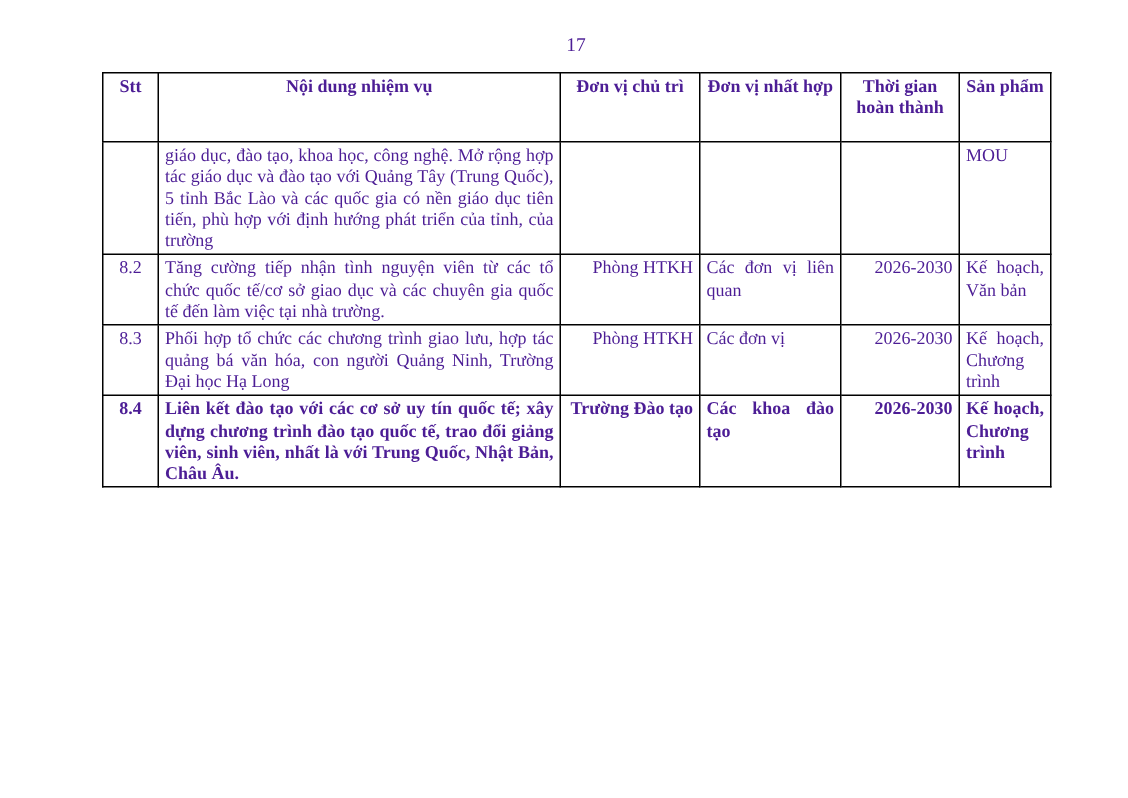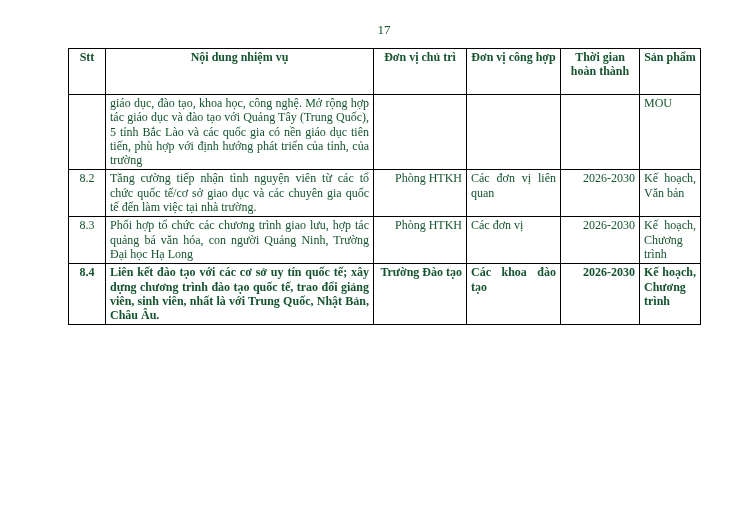--- a/index.html
+++ b/index.html
@@ -6,21 +6,21 @@
   html, body {
     margin: 0;
     padding: 0;
     background: #ffffff;
   }
   .page {
     position: relative;
     width: 752px;
     height: 532px;
     background: #ffffff;
-    color: #14532d;
+    color: #4c1d95;
     font-family: "Liberation Serif", "DejaVu Serif", serif;
   }
   .page-number {
     position: absolute;
     top: 22px;
     left: 68px;
     width: 632px;
     text-align: center;
     font-size: 13px;
     line-height: 15px;
@@ -81,21 +81,21 @@
       <col class="c-lead">
       <col class="c-coop">
       <col class="c-time">
       <col class="c-product">
     </colgroup>
     <thead>
       <tr>
         <th>Stt</th>
         <th>Nội dung nhiệm vụ</th>
         <th>Đơn vị chủ trì</th>
-        <th>Đơn vị công hợp</th>
+        <th>Đơn vị nhất hợp</th>
         <th>Thời gian hoàn thành</th>
         <th>Sản phẩm</th>
       </tr>
     </thead>
     <tbody>
       <tr class="row-1">
         <td class="cell-stt"></td>
         <td class="cell-task">giáo dục, đào tạo, khoa học, công nghệ. Mở rộng hợp tác giáo dục và đào tạo với Quảng Tây (Trung Quốc), 5 tỉnh Bắc Lào và các quốc gia có nền giáo dục tiên tiến, phù hợp với định hướng phát triển của tỉnh, của trường</td>
         <td class="cell-lead"></td>
         <td class="cell-coop"></td>

